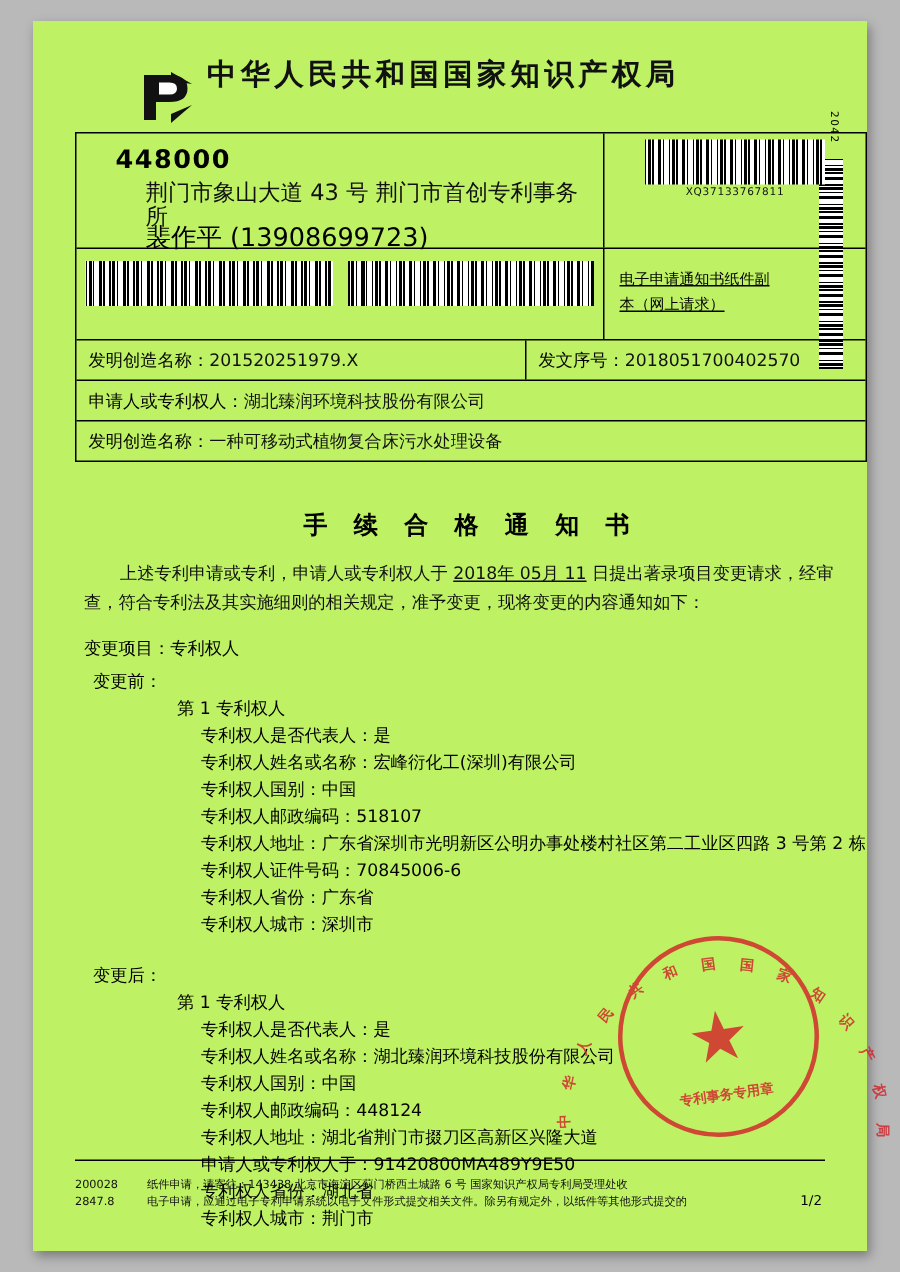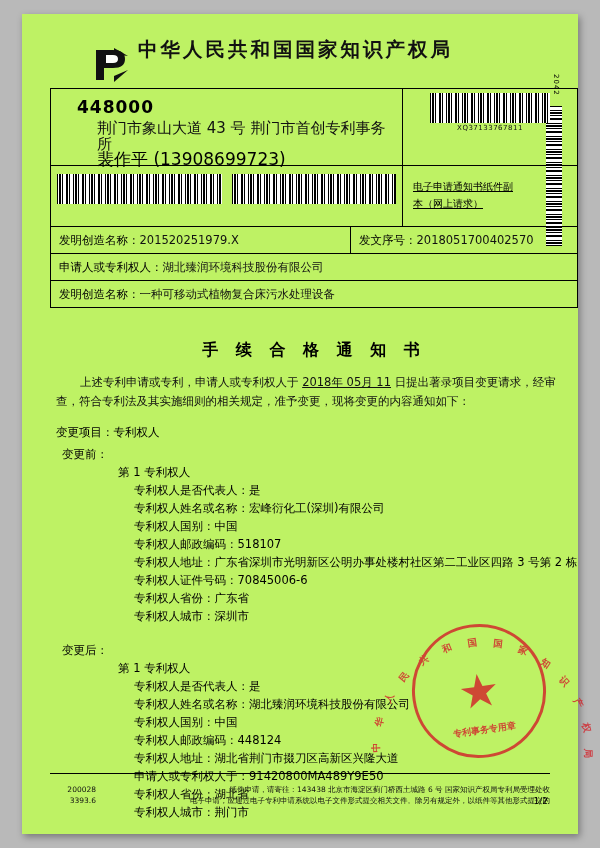--- a/index.html
+++ b/index.html
@@ -124,21 +124,21 @@
     color:#d2232a;font-size:9px;white-space:nowrap;font-weight:bold;
   }
 
   
   .footline{
     position:absolute;left:14px;right:14px;bottom:42px;
     border-top:1.4px solid #000;
   }
   .footer{
     position:absolute;left:14px;right:14px;bottom:10px;
-    display:flex;font-size:7.5px;line-height:11px;color:#111;text-align:right;
+    display:flex;font-size:7.5px;line-height:11px;color:#111;
   }
   .f-left{width:46px;}
   .f-right{flex:1;padding-left:2px;}
   .pageno{
     position:absolute;right:16px;bottom:10px;font-size:9px;
   }
   
   .sidebar-bc{
     position:absolute;right:2px;top:80px;width:16px;height:140px;
     background-image:repeating-linear-gradient(0deg,
@@ -278,21 +278,21 @@
           <span style="transform:translate(-50%,-50%) rotate(84deg) translateY(-48px);">权</span>
           <span style="transform:translate(-50%,-50%) rotate(98deg) translateY(-48px);">局</span>
         </div>
       </div>
     </div>
 
     <div class="footline"></div>
     <div class="footer">
       <div class="f-left">
         <div>200028</div>
-        <div>3393.6</div>
+        <div>2847.8</div>
       </div>
       <div class="f-right">
         <div>纸件申请，请寄往：143438  北京市海淀区蓟门桥西土城路 6 号   国家知识产权局专利局受理处收</div>
         <div>电子申请，应通过电子专利申请系统以电子文件形式提交相关文件。除另有规定外，以纸件等其他形式提交的</div>
       </div>
     </div>
     <div class="pageno">1/2</div>
 
   </div>
 </div>

